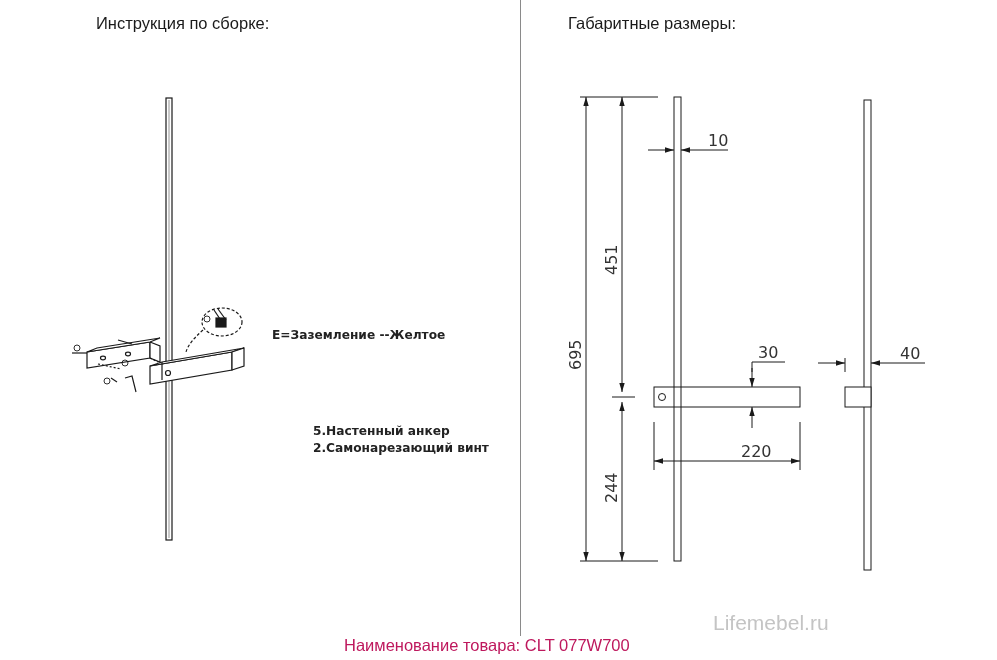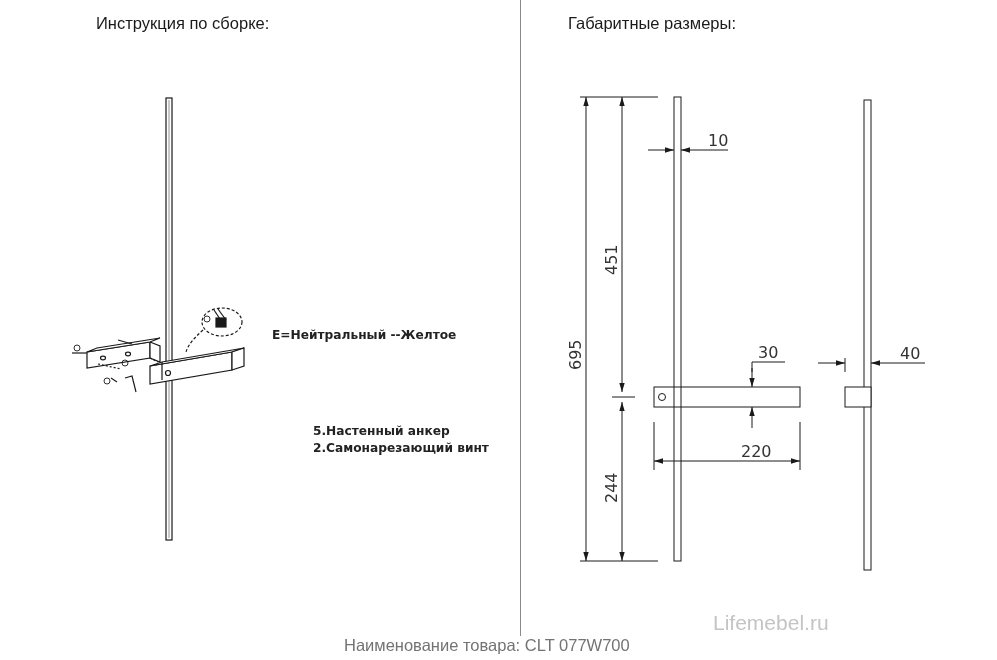--- a/index.html
+++ b/index.html
@@ -5,21 +5,21 @@
     html, body { margin: 0; padding: 0; background: #ffffff; }
     body { width: 997px; height: 660px; position: relative; overflow: hidden;
            font-family: "Liberation Sans", sans-serif; color: #1a1a1a; }
     .heading { position: absolute; font-size: 16.5px; color: #1a1a1a; white-space: nowrap; }
     .legend { position: absolute; font-family: "DejaVu Sans", sans-serif; font-weight: bold;
               font-size: 12.2px; line-height: 18.5px; color: #222; white-space: nowrap; }
     .legend div { margin: 0; }
     .steps { position: absolute; font-family: "DejaVu Sans", sans-serif; font-weight: bold;
              font-size: 12.2px; line-height: 17px; color: #222; white-space: nowrap; }
     .divider { position: absolute; left: 520px; top: 0; width: 1px; height: 636px; background: #8a8a8a; }
-    .product { position: absolute; left: 344px; top: 636px; font-size: 16.5px; color: #737373; white-space: nowrap; }
+    .product { position: absolute; left: 344px; top: 636px; font-size: 16.5px; color: #be185d; white-space: nowrap; }
     .watermark { position: absolute; left: 713px; top: 611px; font-size: 21px; color: #c4c4c4; white-space: nowrap; }
     svg.draw { position: absolute; left: 0; top: 0; }
     .dimtext { font-family: "DejaVu Sans", sans-serif; font-size: 16px; fill: #333; }
   </style>
 </head>
 <body>
 
 <div class="heading" style="left:96px; top:14px;">Инструкция по сборке:</div>
 <div class="heading" style="left:568px; top:14px;">Габаритные размеры:</div>
 
@@ -124,21 +124,21 @@
     <text class="dimtext" transform="translate(617,275) rotate(-90)">451</text>
     <text class="dimtext" transform="translate(581,370) rotate(-90)">695</text>
     <text class="dimtext" transform="translate(617,503) rotate(-90)">244</text>
     <text class="dimtext" x="758" y="358">30</text>
     <text class="dimtext" x="741" y="457">220</text>
     <text class="dimtext" x="900" y="359">40</text>
   </g>
 </svg>
 
 <div class="legend" style="left:272px; top:326px;">
-  <div>E=Нейтральный --Желтое</div>
+  <div>E=Заземление --Желтое</div>
 </div>
 
 <div class="steps" style="left:313px; top:423px;">
   <div>5.Настенный анкер</div>
   <div>2.Самонарезающий винт</div>
 </div>
 
 <div class="product">Наименование товара: CLT 077W700</div>
 <div class="watermark">Lifemebel.ru</div>
 

